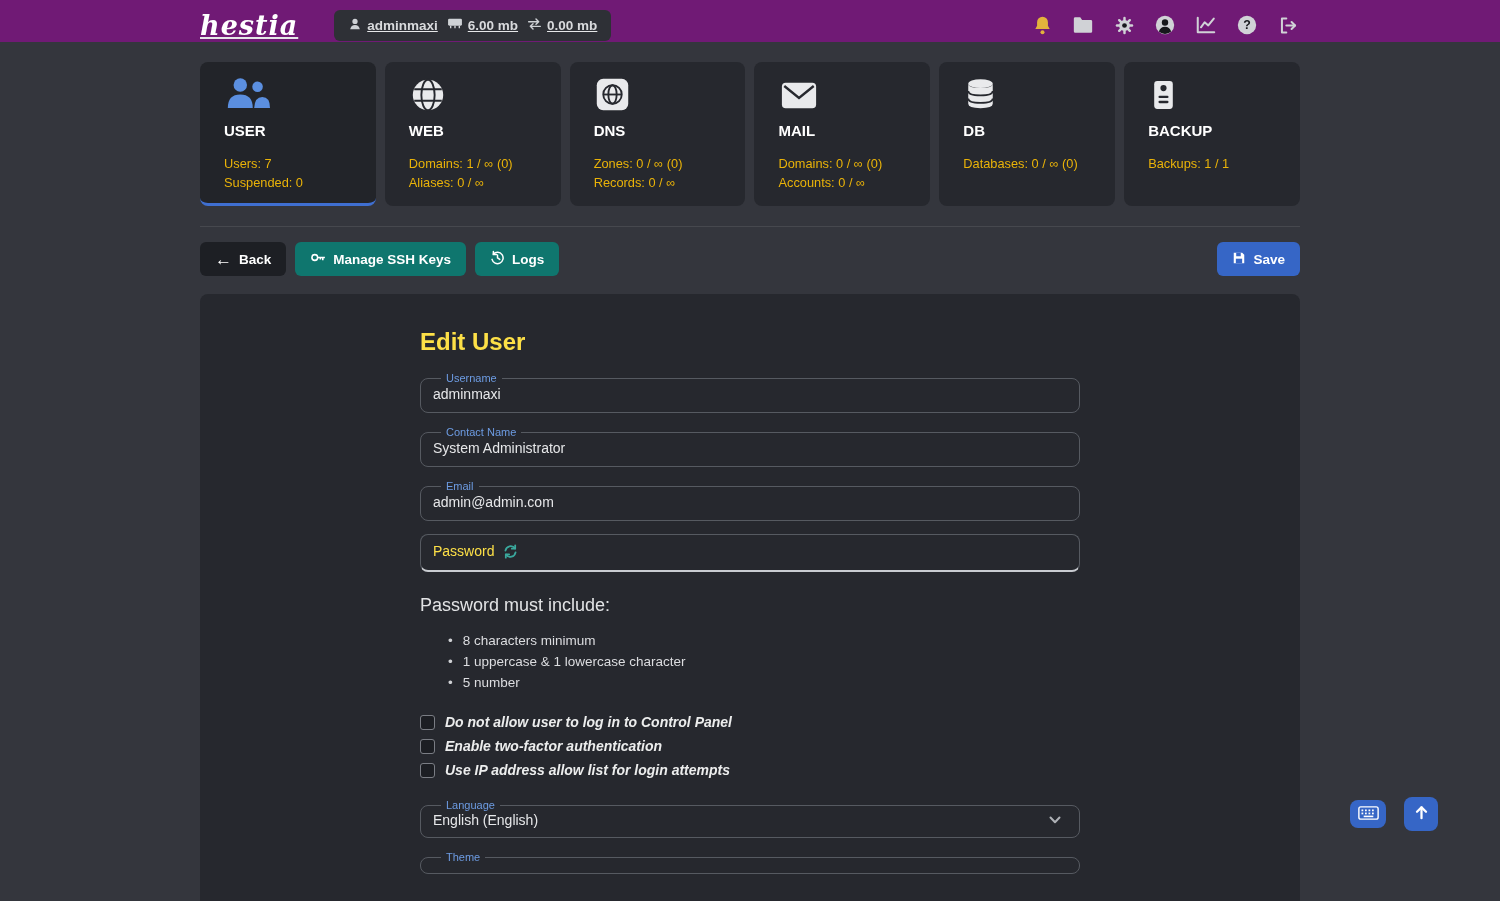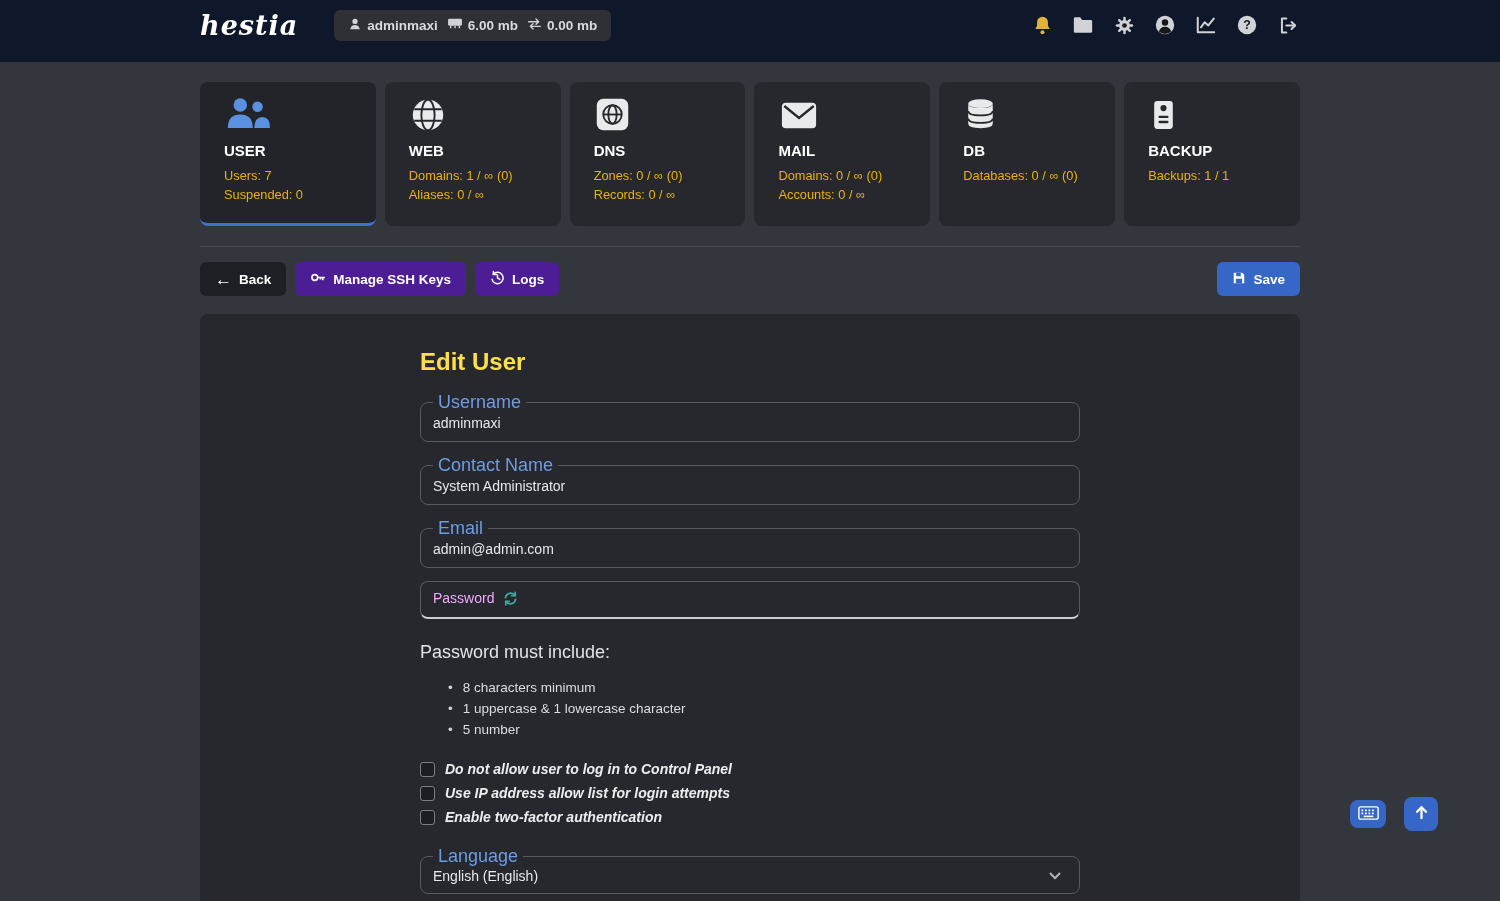--- a/index.html
+++ b/index.html
@@ -5,57 +5,57 @@
   * { box-sizing: border-box; margin: 0; padding: 0; }
   html,body { width:1500px; height:901px; overflow:hidden; }
   body {
     font-family: "Liberation Sans", sans-serif;
     background:#34363d;
     color:#e6e7e9;
   }
   .container { width:1100px; margin:0 auto; }
 
   
-  .topbar { background:#0f172a; height:62px; }
+  .topbar { background:#701a75; height:42px;text-decoration:underline; }
   .topbar-inner { width:1100px; margin:0 auto; height:50px; display:flex; align-items:center; }
   .logo { font-family:"DejaVu Serif", serif; font-style:italic; font-weight:bold; font-size:27px; color:#fff; letter-spacing:1px; cursor:pointer; }
   .user-pill { margin-left:36px; background:#2e3036; border-radius:6px; height:31px; display:flex; align-items:center; gap:9px; padding:0 14px; font-size:13.5px; font-weight:bold; color:#d9dadd; cursor:pointer; }
   .user-pill .sep { display:flex; align-items:center; gap:5px; }
   .top-icons { margin-left:auto; display:flex; align-items:center; gap:17px; }
   .top-icon { width:24px; height:24px; display:flex; align-items:center; justify-content:center; cursor:pointer; }
 
   
   .stats-row { display:flex; gap:9px; margin-top:20px; }
   .card { flex:1; background:#26282e; border-radius:8px; height:144px; padding:14px 10px 10px 24px; cursor:pointer; position:relative; }
   .card.active { background:#222429; border-bottom:3px solid #3f6fd1; }
   .card-icon { height:42px; display:flex; align-items:flex-start; margin-bottom:4px; }
-  .card-title { font-size:15px; font-weight:bold; color:#fff; margin-bottom:7px; }
+  .card-title { font-size:15px; font-weight:bold; color:#fff; margin-bottom:15px; }
   .card-line { font-size:12.8px; color:#eab308; line-height:19px; }
 
   .divider { border:none; border-top:1px solid #46484e; margin:20px 0 0; }
 
   
   .toolbar { display:flex; align-items:center; gap:9px; margin-top:15px; }
   .btn { display:flex; align-items:center; gap:7px; height:34px; padding:0 15px; border:none; border-radius:6px; font-family:"Liberation Sans",sans-serif; font-size:13.5px; font-weight:bold; color:#fff; cursor:pointer; }
   .btn-dark { background:#1d1f24; }
-  .btn-blue { background:#4c1d95; }
+  .btn-blue { background:#0f766e; }
   .btn-save { margin-left:auto; background:#3666c6; }
   .back-arrow { font-size:17px; line-height:1; }
 
   
   .panel { background:#26282e; border-radius:8px; margin-top:18px; min-height:640px; padding:34px 0 40px 220px; }
   .form { width:660px; }
   .page-title { font-size:24px; font-weight:bold; color:#fde047; margin-bottom:16px; }
 
   fieldset.field { border:1px solid #565a61; border-radius:8px; padding:1px 12px 9px; margin-bottom:13px; background:transparent; }
-  fieldset.field legend { color:#6d9ce3; font-size:18px; padding:0 5px; margin-left:0; }
+  fieldset.field legend { color:#6d9ce3; font-size:11px; padding:0 5px; margin-left:8px; }
   fieldset.field input { background:transparent; border:none; outline:none; width:100%; color:#e6e7e9; font:14px "Liberation Sans",sans-serif; }
   fieldset.password-field { border-bottom:2px solid #c9ccd1; padding-top:8px; padding-bottom:11px; }
   .password-inner { display:flex; align-items:center; gap:9px; }
-  .password-label { color:#f0abfc; font-size:14px; }
+  .password-label { color:#fde047; font-size:14px; }
   .refresh-icon { cursor:pointer; display:flex; }
 
   .hint-title { font-size:18px; color:#e2e3e5; margin:23px 0 14px; }
   .hint-list { margin-left:28px; }
   .hint-item { display:flex; gap:10px; font-size:13.5px; color:#dcdde0; line-height:21px; }
   .hint-item .bullet { color:#cfd1d4; }
 
   .checks { margin-top:17px; margin-bottom:17px; }
   .check-row { display:flex; align-items:center; gap:10px; height:24px; cursor:pointer; }
   .checkbox { width:15px; height:15px; border:1px solid #7a7d84; border-radius:3px; background:#1c1e23; flex:0 0 auto; }
@@ -337,25 +337,25 @@
           </div>
       </div>
 
       <div class="checks">
         <label class="check-row">
           <span class="checkbox"></span>
           <span class="check-label">Do not allow user to log in to Control Panel</span>
         </label>
         <label class="check-row">
           <span class="checkbox"></span>
-          <span class="check-label">Use IP address allow list for login attempts</span>
+          <span class="check-label">Enable two-factor authentication</span>
         </label>
         <label class="check-row">
           <span class="checkbox"></span>
-          <span class="check-label">Enable two-factor authentication</span>
+          <span class="check-label">Use IP address allow list for login attempts</span>
         </label>
       </div>
 
       <fieldset class="field">
         <legend>Language</legend>
         <div class="select-inner">
           <span class="select-value">English (English)</span>
           <span class="chevron">
             <svg viewBox="0 0 12 8" width="12" height="8">
                 <path d="M1.5 1.5 L6 6.2 L10.5 1.5" stroke="#aeb1b6" stroke-width="2" fill="none" stroke-linecap="round" stroke-linejoin="round"></path>

